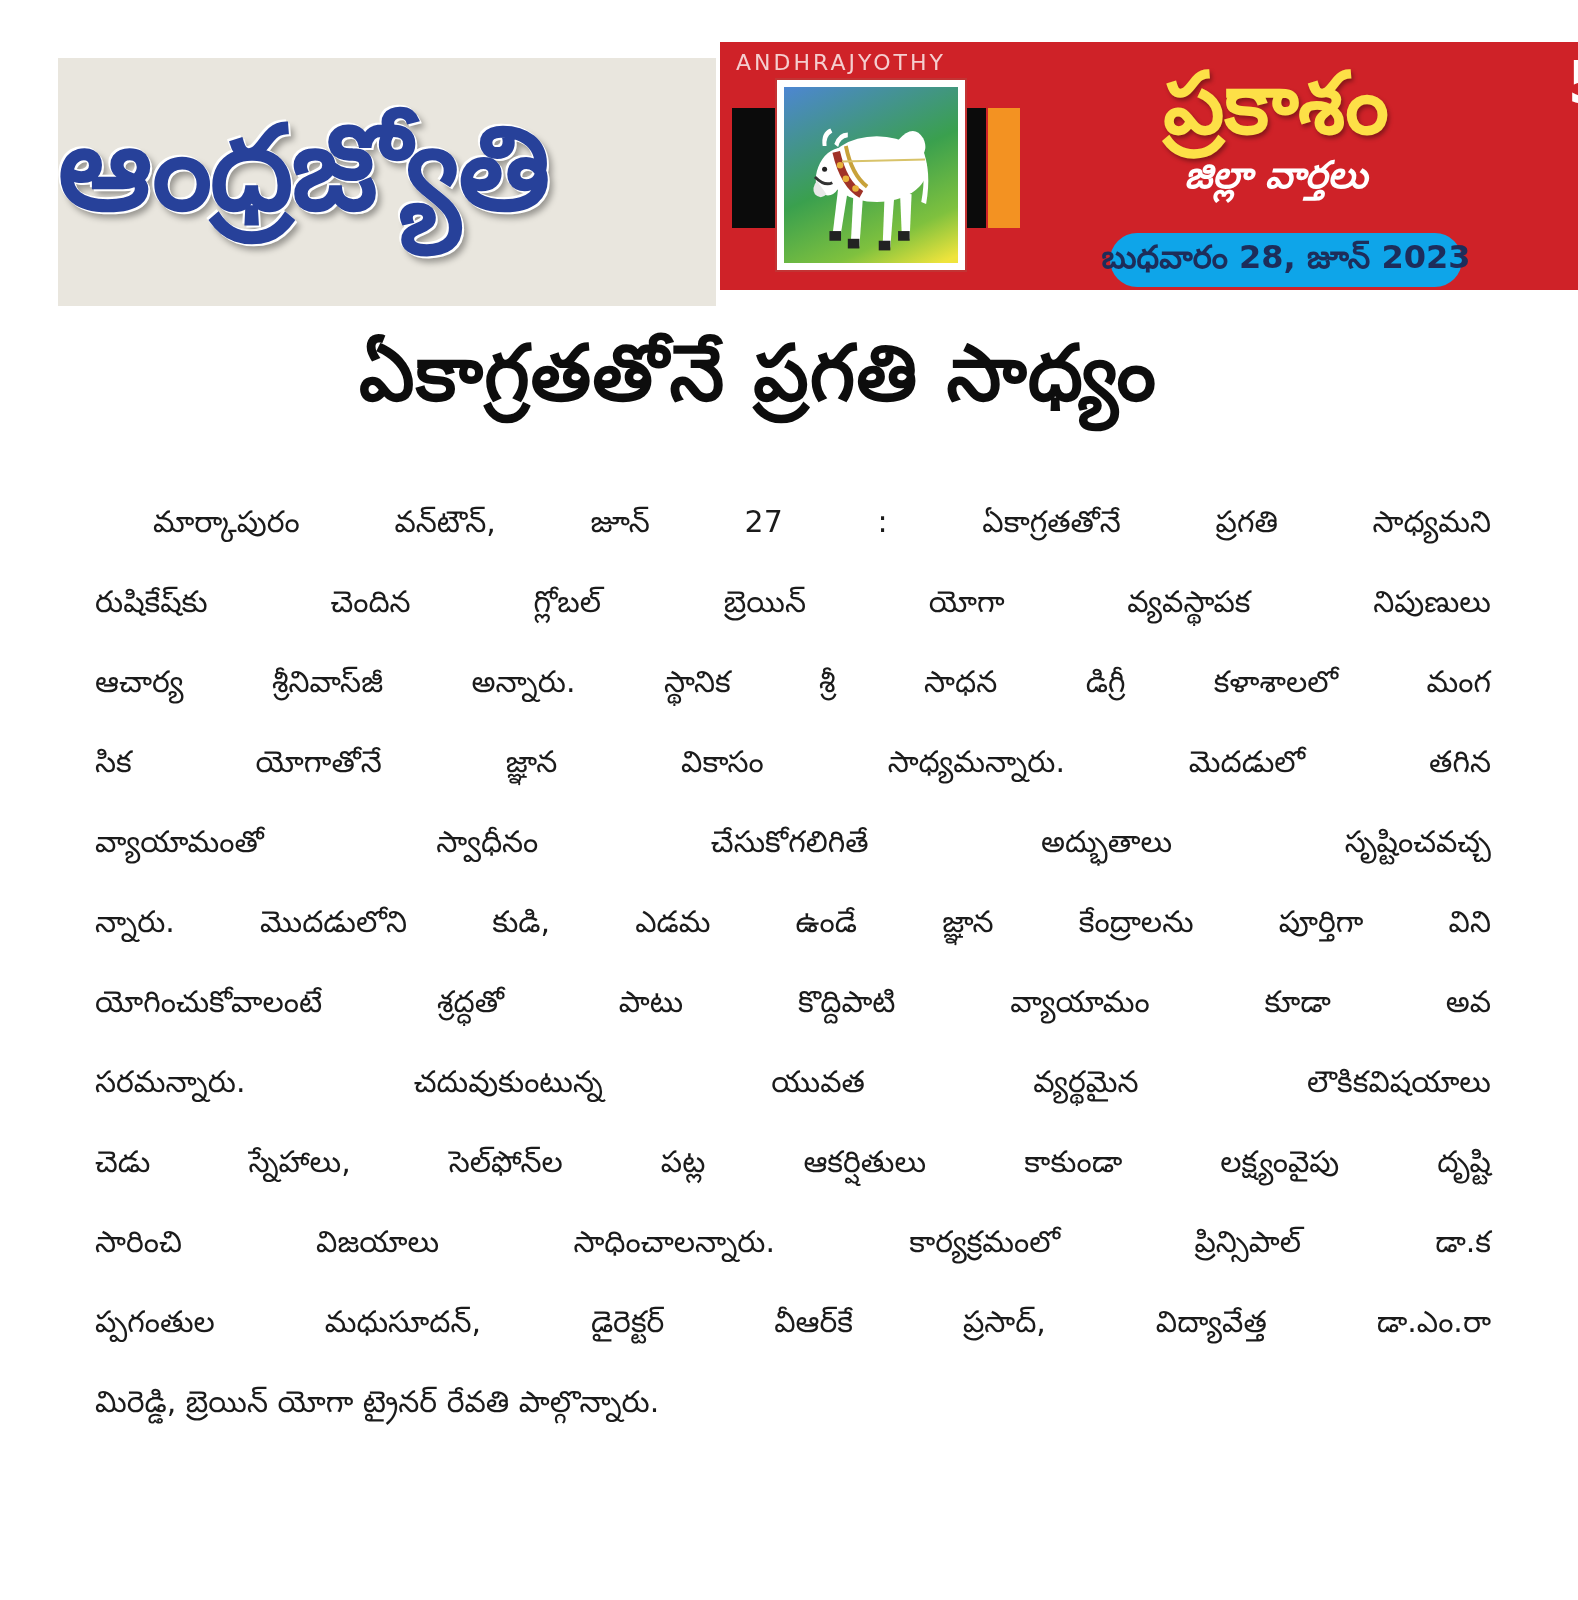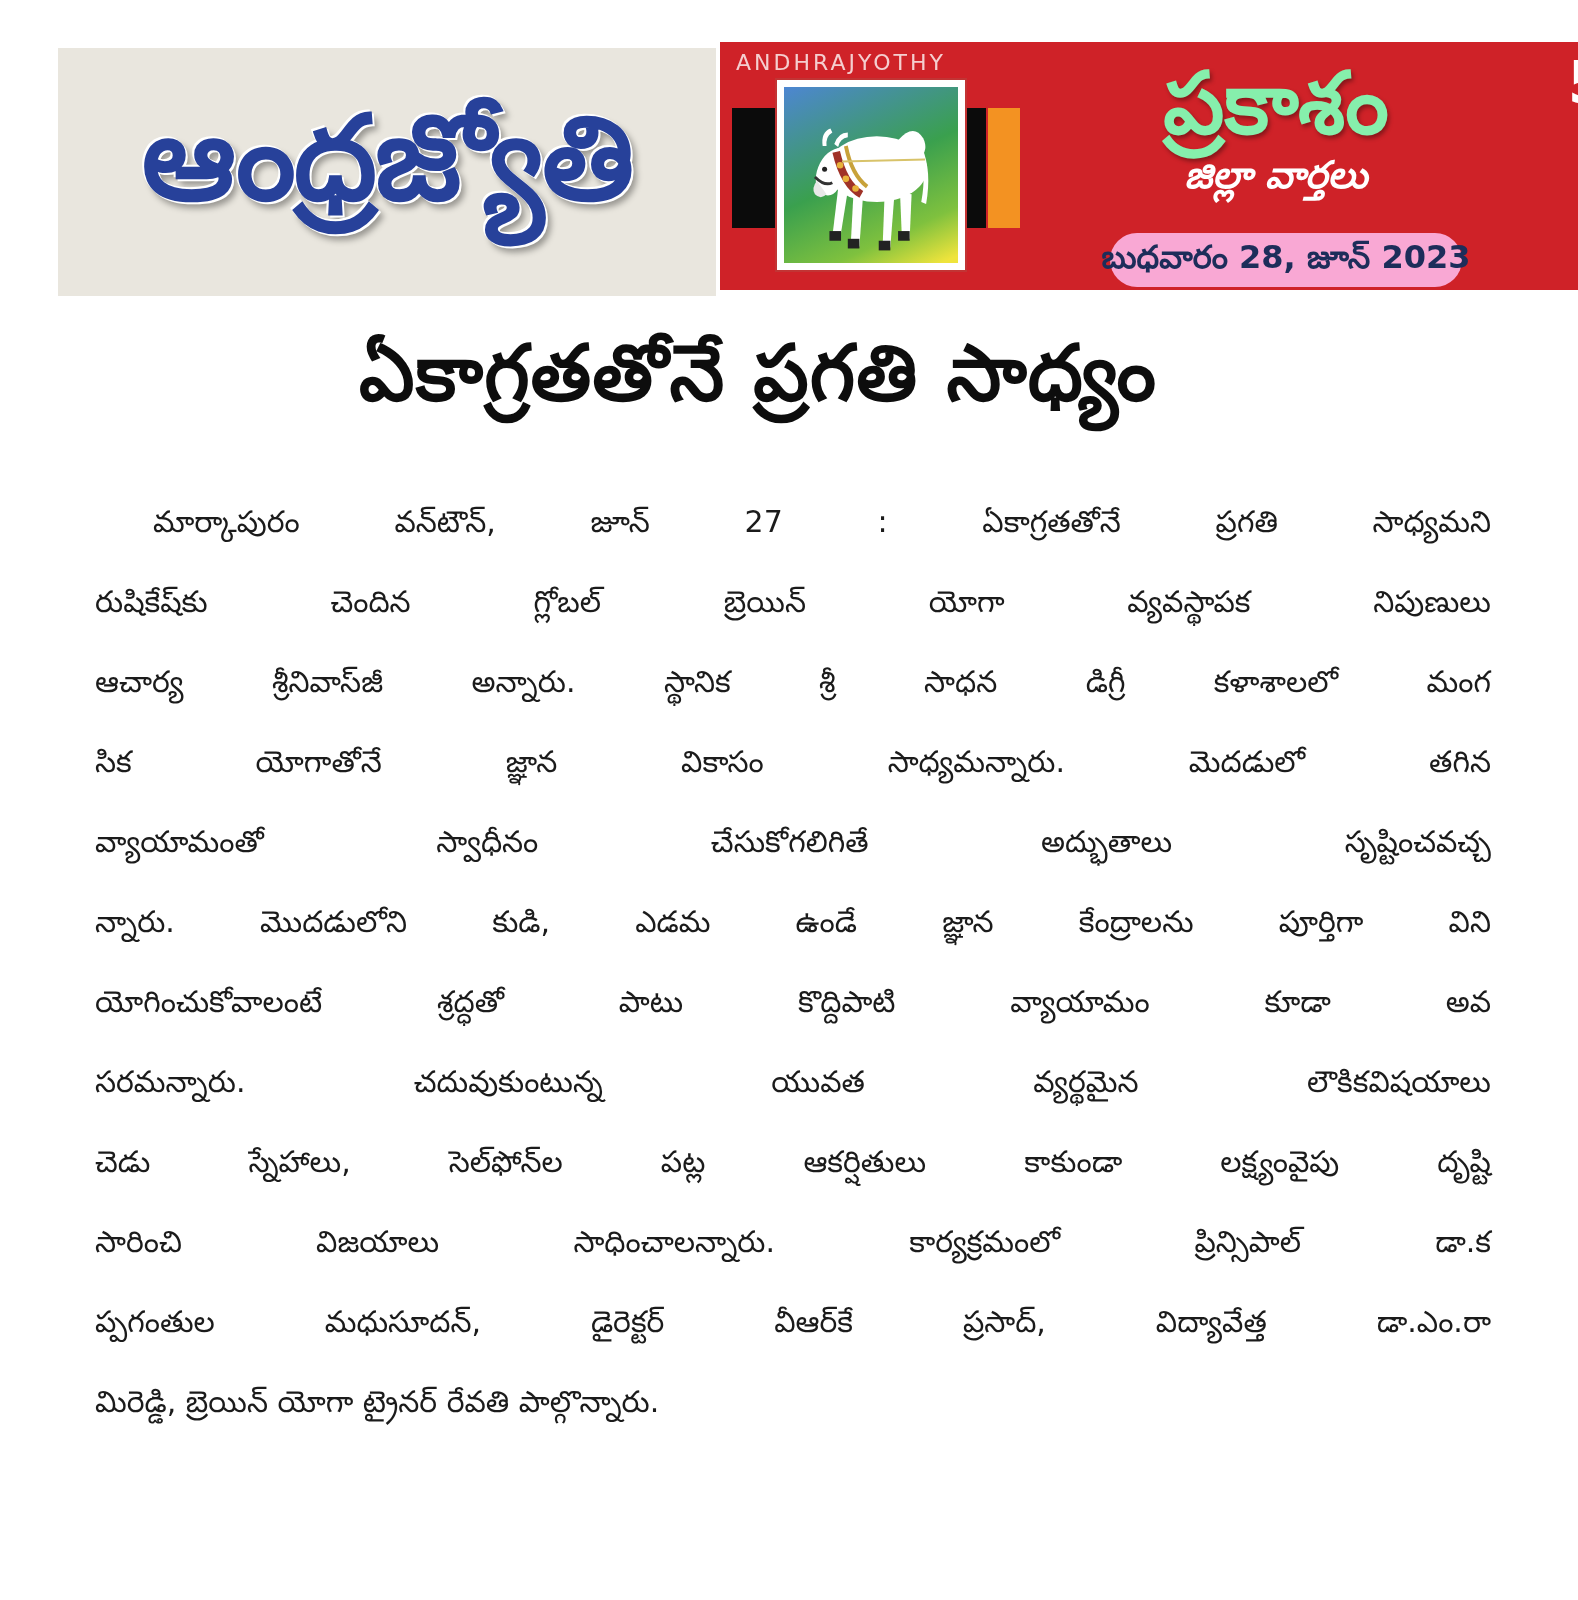--- a/index.html
+++ b/index.html
@@ -9,23 +9,23 @@
     height: 1600px;
     position: relative;
     font-family: "DejaVu Sans", "Liberation Sans", sans-serif;
     overflow: hidden;
   }
 
   
   .header { position: absolute; left: 0; top: 0; width: 1578px; height: 300px; }
 
   .masthead-box {
-    position: absolute; left: 58px; top: 48px; width: 658px; height: 248px;
+    position: absolute; left: 58px; top: 58px; width: 658px; height: 248px;
     background: #e9e6de;
-    display: flex; align-items: center; justify-content: center;
+    display: flex; align-items: center; 
   }
   .masthead-logo {
     font-size: 118px; font-weight: bold; color: #27419a;
     letter-spacing: -2px; white-space: nowrap;
     text-shadow: 2px 2px 0 #ffffff, -2px -2px 0 #ffffff, 5px 6px 6px rgba(0,0,0,0.35);
   }
 
   .banner {
     position: absolute; left: 720px; top: 42px; width: 904px; height: 248px;
     background: #cf2228;
@@ -53,37 +53,37 @@
     position: relative; overflow: hidden;
   }
   .bull-img svg { position: absolute; left: 0; top: 0; width: 100%; height: 100%; }
 
   .banner-right {
     position: absolute; left: 356px; top: 0; width: 400px; height: 100%;
     display: flex; flex-direction: column; align-items: center;
   }
   .district-title {
     margin-top: 14px;
-    font-size: 86px; font-weight: bold; color: #86efac; line-height: 1.1;
+    font-size: 86px; font-weight: bold; color: #fde047; line-height: 1.1;
     text-shadow: 2px 3px 4px rgba(0,0,0,0.35);
     white-space: nowrap;
   }
   .section-label {
     margin-top: 2px;
     font-size: 38px; font-weight: bold; color: #ffffff;
     white-space: nowrap;
     font-style: italic;
   }
   .page-num {
     position: absolute; right: 16px; top: 12px;
     font-size: 58px; font-weight: bold; color: #ffffff; line-height: 1;
   }
   .date-pill {
     position: absolute; left: 390px; top: 191px; width: 352px; height: 54px;
-    background: #f9a8d4; border-radius: 28px;
+    background: #0ea5e9; border-radius: 28px;
     display: flex; align-items: center; justify-content: center;
   }
   .date-text {
     font-size: 32px; font-weight: bold; color: #1d2d5a; white-space: nowrap;
   }
 
   
   .headline {
     position: absolute; left: 0; top: 328px; width: 1516px;
     text-align: center;

